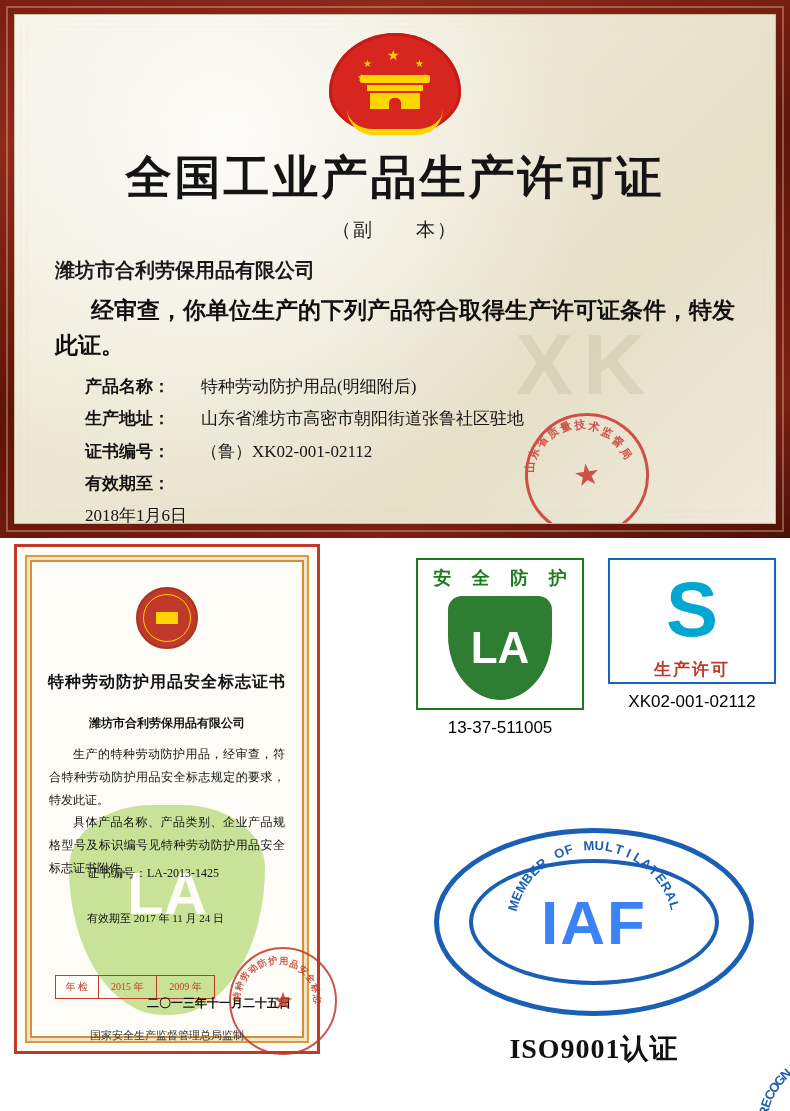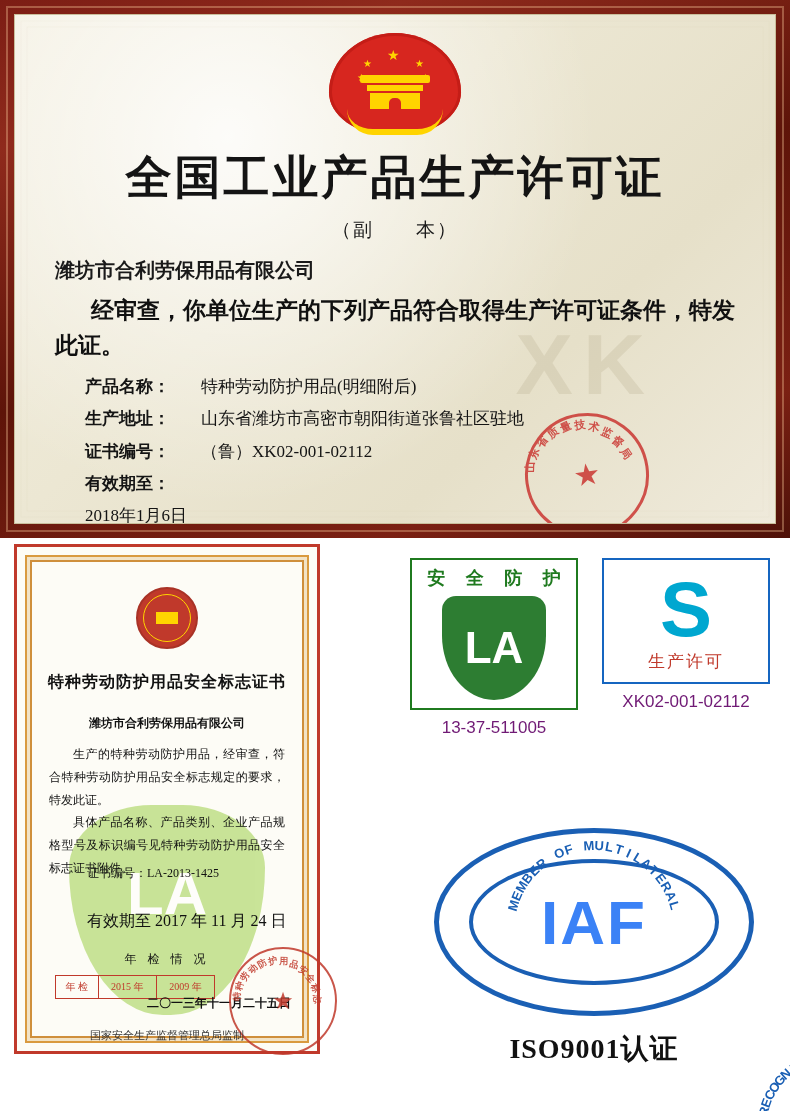--- a/index.html
+++ b/index.html
@@ -339,21 +339,21 @@
   .la-no {
     position: absolute;
     left: 70px;
     top: 318px;
     font-size: 12px;
   }
   .la-valid {
     position: absolute;
     left: 70px;
     top: 364px;
-    font-size: 16px;
+    font-size: 11px;
   }
   .la-annual {
     position: absolute;
     left: 0; right: 0;
     top: 404px;
     text-align: center;
     font-size: 12px;
     letter-spacing: 4px;
   }
   .la-table {
@@ -421,20 +421,21 @@
   
   .marks {
     position: absolute;
     left: 410px;
     top: 20px;
     width: 366px;
   }
   .mark-row {
     display: flex;
     gap: 24px;
+    justify-content: flex-end;
   }
   .mark-box {
     width: 168px;
     text-align: center;
   }
   .la-badge {
     border: 2px solid #1f7a1f;
     padding: 6px 4px 8px;
     background: #fff;
   }
@@ -455,21 +456,21 @@
     font-size: 44px;
     font-weight: bold;
     display: flex;
     align-items: center;
     justify-content: center;
     font-family: "Liberation Sans", sans-serif;
   }
   .mark-code {
     margin-top: 8px;
     font-size: 17px;
-    color: #701a75;
+    color: #000000;
     font-family: "Liberation Sans", sans-serif;
   }
   .s-badge {
     border: 2px solid #1565c0;
     padding: 10px 4px;
     background: #fff;
     height: 126px;
     box-sizing: border-box;
     position: relative;
   }
@@ -477,22 +478,22 @@
     font-size: 78px;
     line-height: 78px;
     color: #00a7d0;
     font-weight: bold;
     font-family: "Liberation Sans", sans-serif;
   }
   .s-badge .s-sub {
     color: #c0392b;
     font-size: 17px;
     letter-spacing: 2px;
-    margin-top: 2px;
-    font-weight: normal;
+    margin-top: 10px;
+    font-weight: bold;
   }
   .iaf {
     position: absolute;
     left: 24px;
     top: 270px;
     width: 320px;
     text-align: center;
   }
   .iaf-oval {
     width: 310px;
@@ -654,21 +655,20 @@
       </div>
 
       <div class="la-no">
         <span>证书编号：</span><span>LA-2013-1425</span>
       </div>
       <div class="la-valid">
         <span>有效期至</span>
         <span>2017 年 11 月 24 日</span>
       </div>
 
-      <div class="la-annual">年 检 情 况</div>
       <table class="la-table">
         <tbody>
             <tr>
           <td>年 检</td>
           <td>2015 年</td>
           <td>2009 年</td>
         </tr>
       </tbody>
         </table>
 

